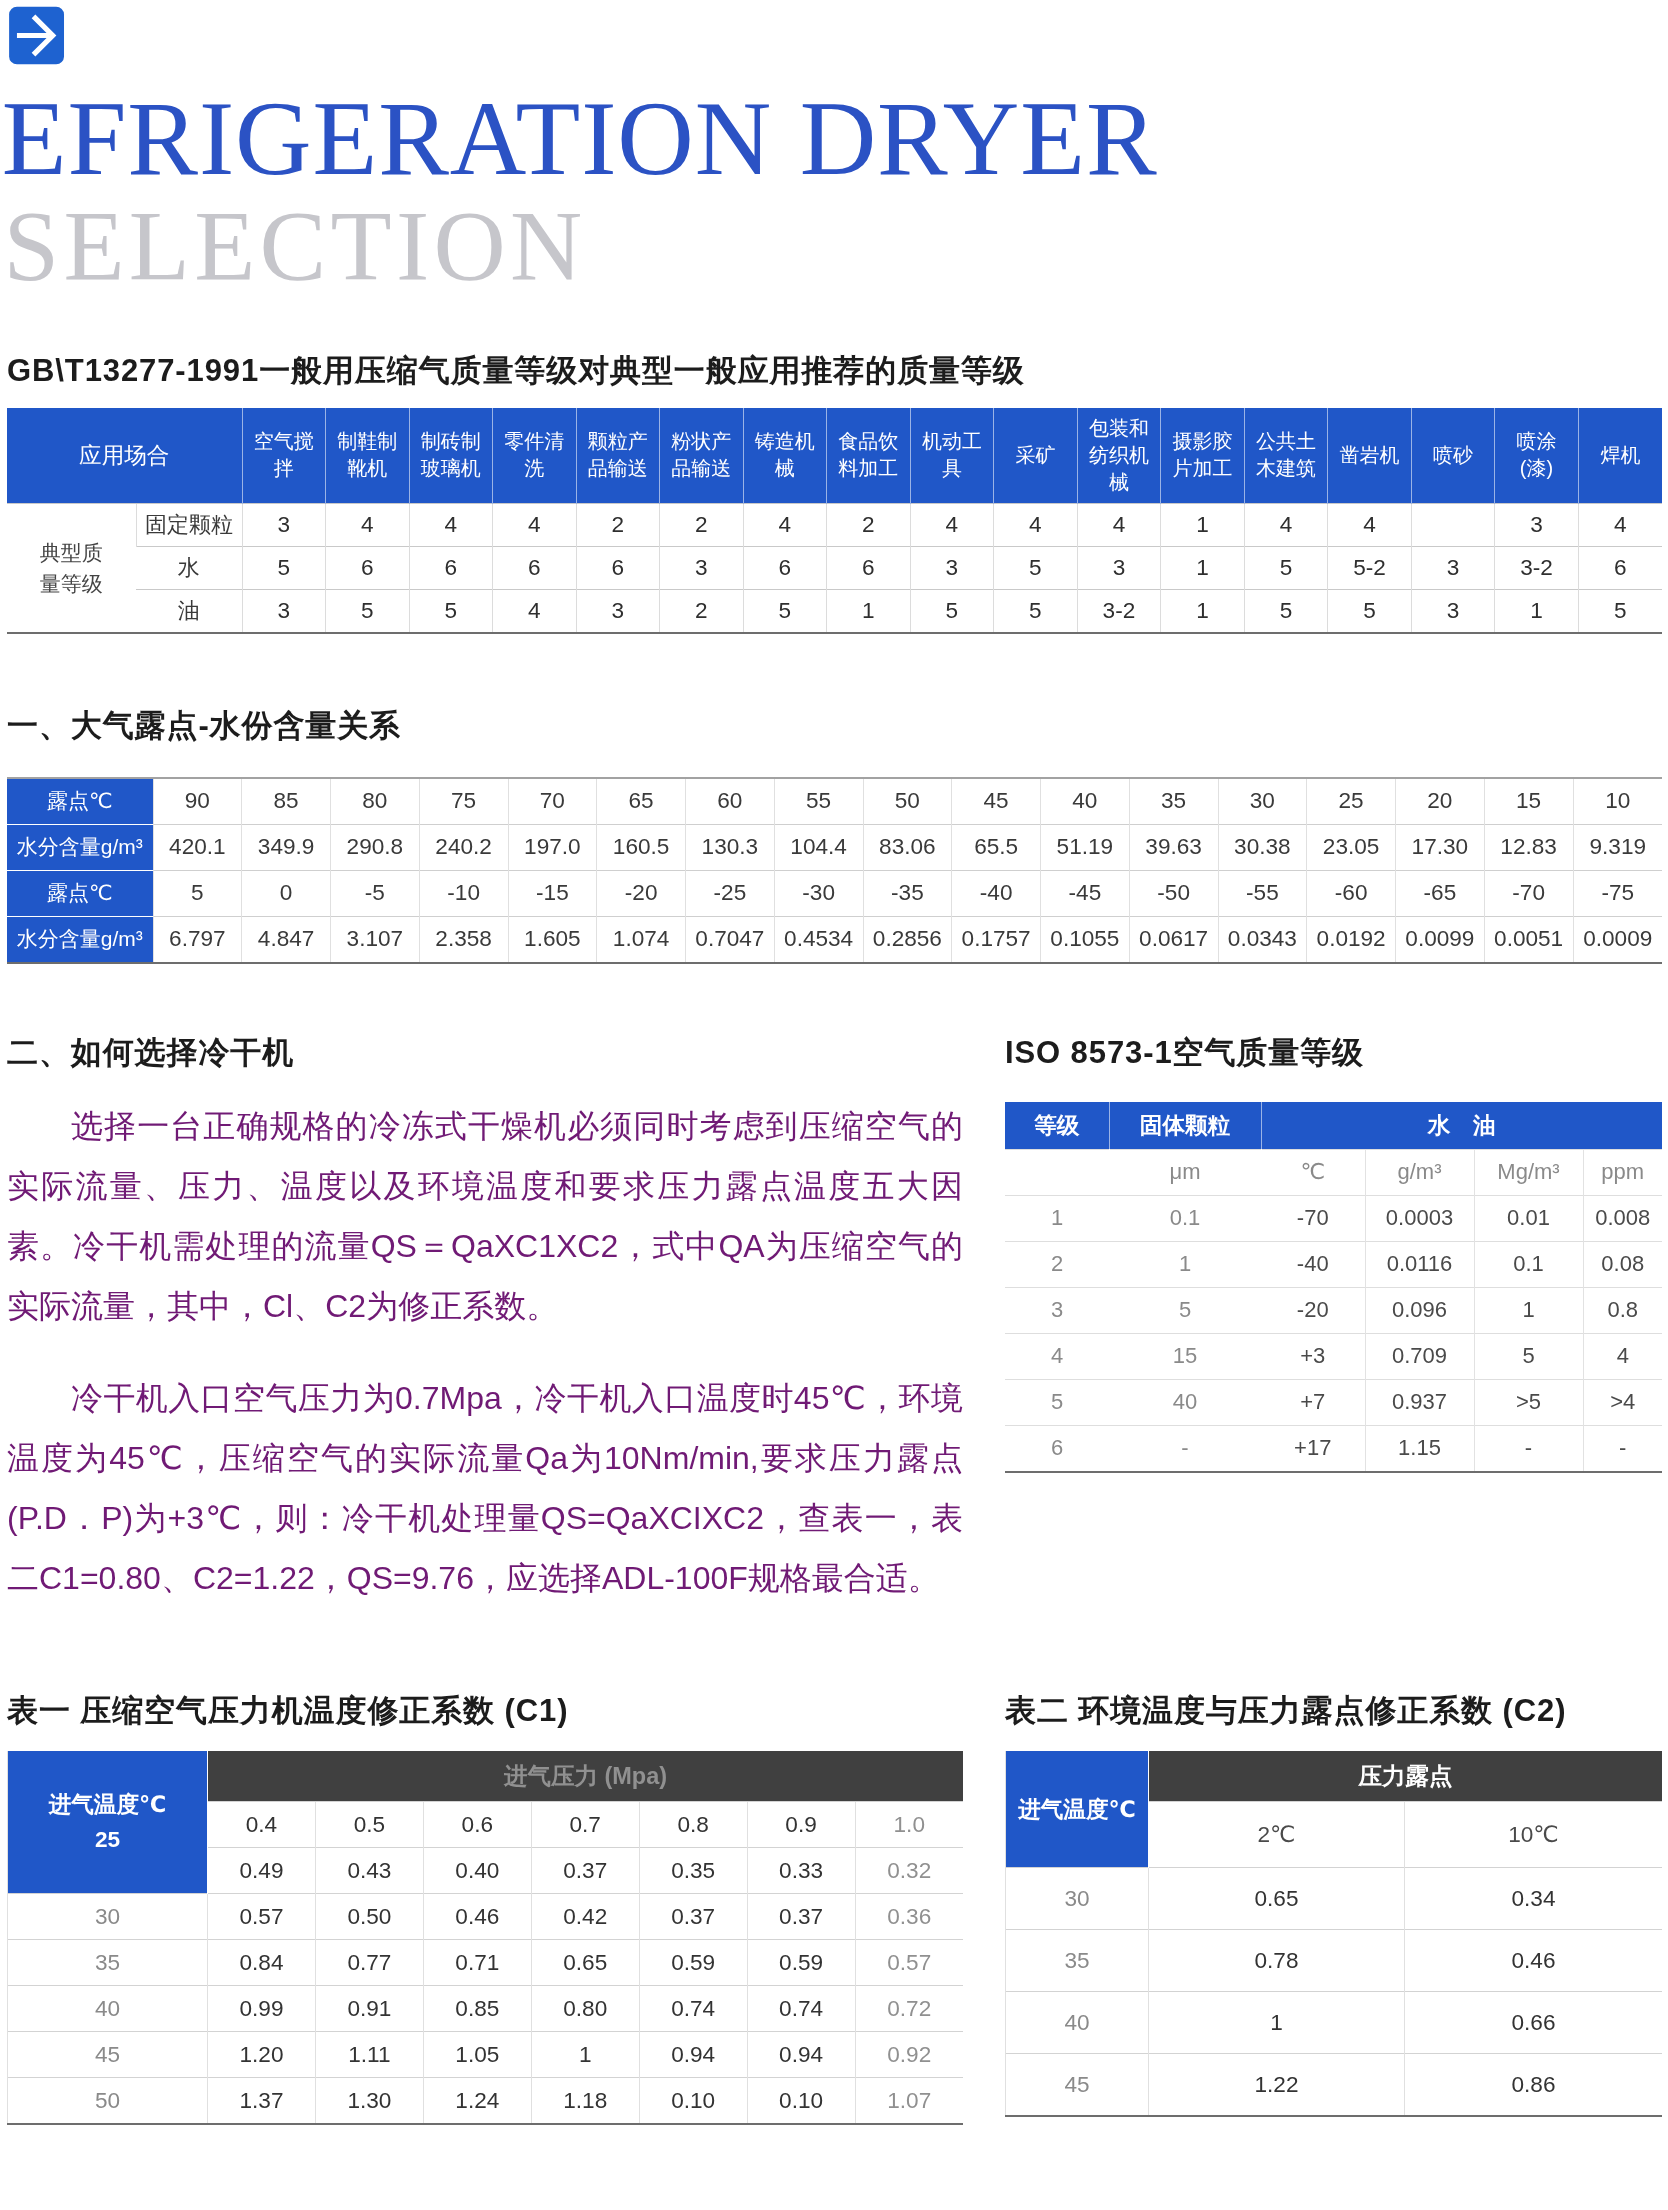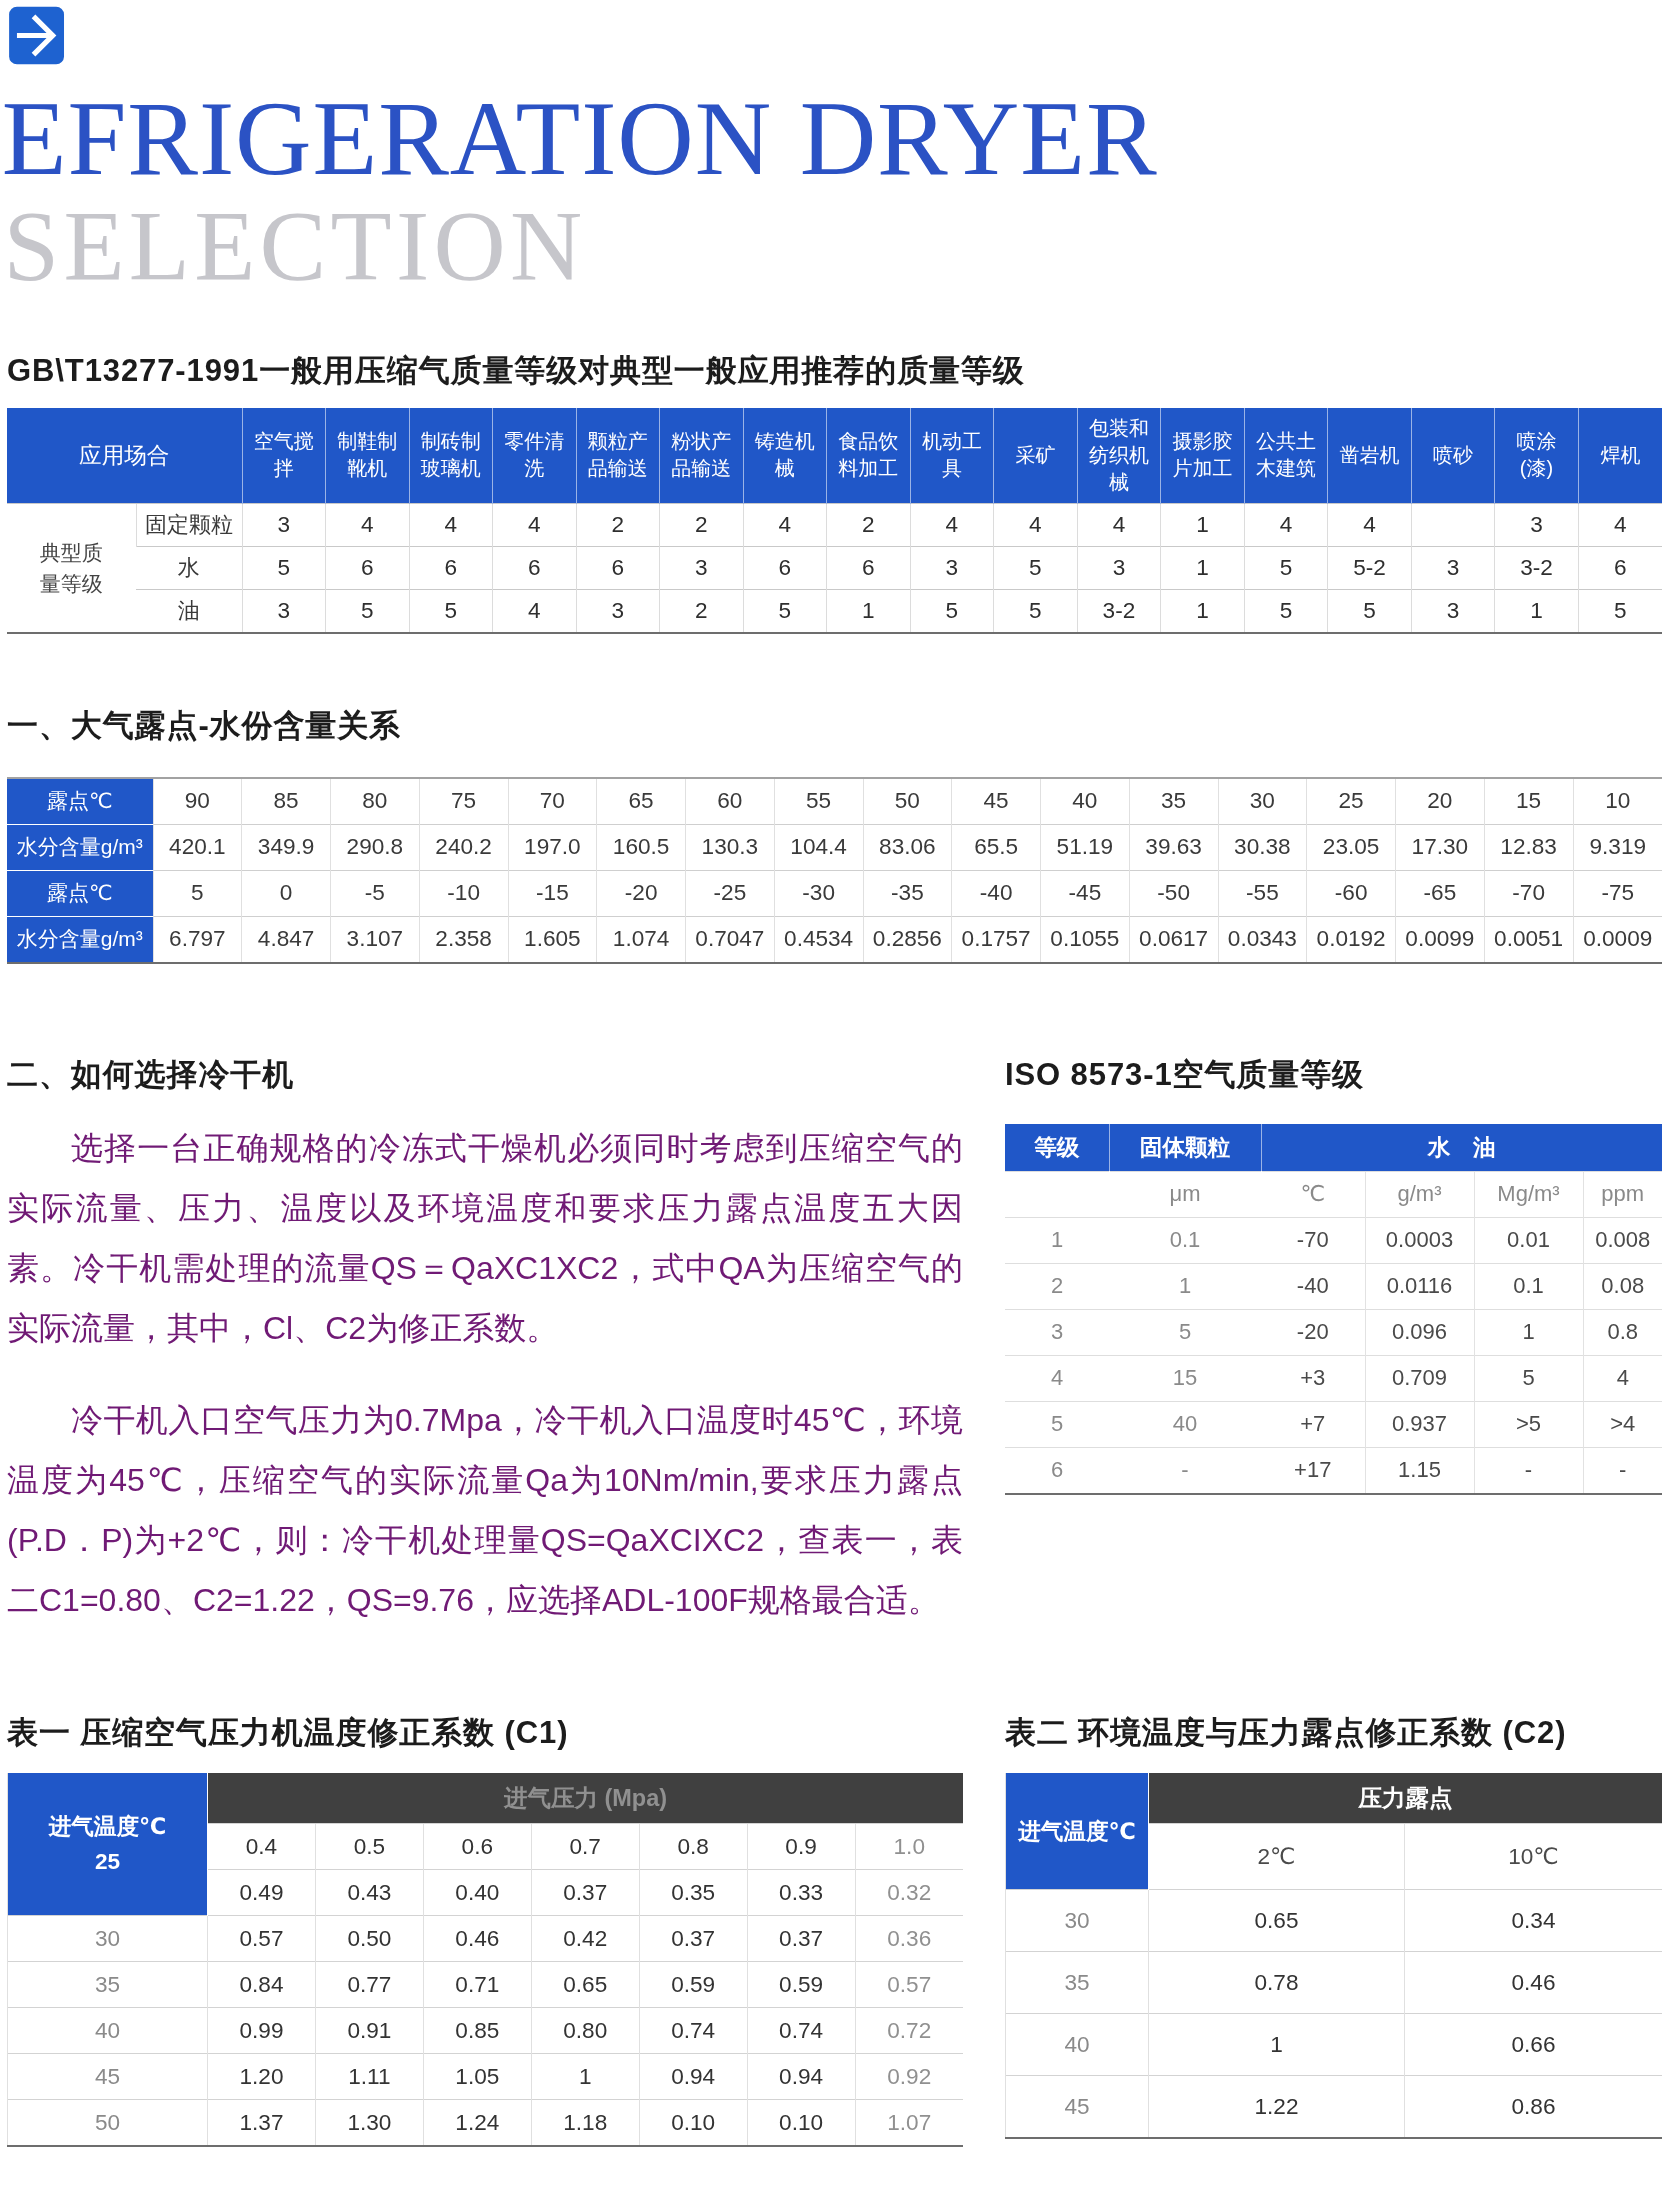--- a/index.html
+++ b/index.html
@@ -63,21 +63,21 @@
     height:43px;font-size:22.6px;color:#3a3a3a;
     border-top:0.9px solid #cfcfcf;border-left:0.9px solid #e0e0e0;
   }
   .dew td.lbl{
     background:#2057c8;color:#fff;font-size:21px;border-left:none;
     border-top:1.7px solid #fff;
   }
   .dew tr:first-child td{border-top:none;}
 
   
-  .cols{display:flex;margin-top:90px;}
+  .cols{display:flex;margin-top:68px;}
   .col-l{flex:0 0 956px;}
   .col-r{flex:1;margin-left:42px;}
   .sel-par{margin-top:22.6px;font-size:32px;line-height:60px;color:#701a75;text-align:justify;}
   .ind{text-indent:2em;}
   .ex-lbl{font-size:25px;line-height:48px;color:#333;text-indent:2em;}
 
   
   .iso-wrap{margin-top:28px;}
   .iso{border-bottom:2.6px solid #6d6d6d;}
   .iso th{
@@ -342,21 +342,21 @@
             <td>0.0009</td>
           </tr>
         </tbody>
     </table>
   </div>
 
   <div class="cols">
     <div class="col-l">
       <div class="sec-h">二、如何选择冷干机</div>
       <p class="sel-par ind">选择一台正确规格的冷冻式干燥机必须同时考虑到压缩空气的实际流量、压力、温度以及环境温度和要求压力露点温度五大因素。冷干机需处理的流量QS＝QaXC1XC2，式中QA为压缩空气的实际流量，其中，Cl、C2为修正系数。</p>
-      <p class="sel-par ind" style="margin-top:0;">冷干机入口空气压力为0.7Mpa，冷干机入口温度时45℃，环境温度为45℃，压缩空气的实际流量Qa为10Nm/min,要求压力露点(P.D．P)为+2℃，则：冷干机处理量QS=QaXCIXC2，查表一，表二C1=0.80、C2=1.22，QS=9.76，应选择ADL-100F规格最合适。</p>
+      <p class="sel-par ind" style="margin-top:0;">冷干机入口空气压力为0.7Mpa，冷干机入口温度时45℃，环境温度为45℃，压缩空气的实际流量Qa为10Nm/min,要求压力露点(P.D．P)为+3℃，则：冷干机处理量QS=QaXCIXC2，查表一，表二C1=0.80、C2=1.22，QS=9.76，应选择ADL-100F规格最合适。</p>
     </div>
     <div class="col-r">
       <div class="sec-h">ISO 8573-1空气质量等级</div>
       <div class="iso-wrap">
         <table class="iso">
           <colgroup id="iso-cols">
               <col style="width: 104px;">
               <col style="width: 152px;">
               <col style="width: 104px;">
               <col style="width: 109px;">

